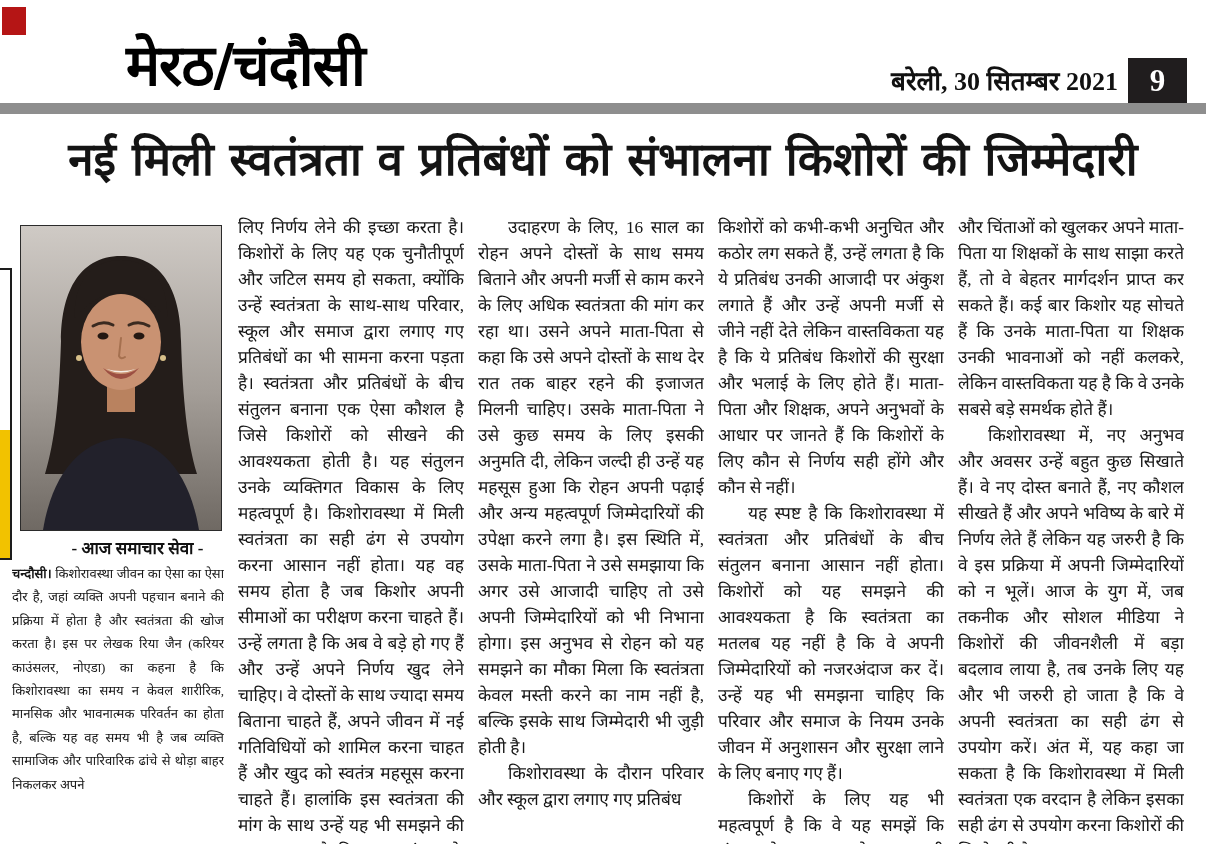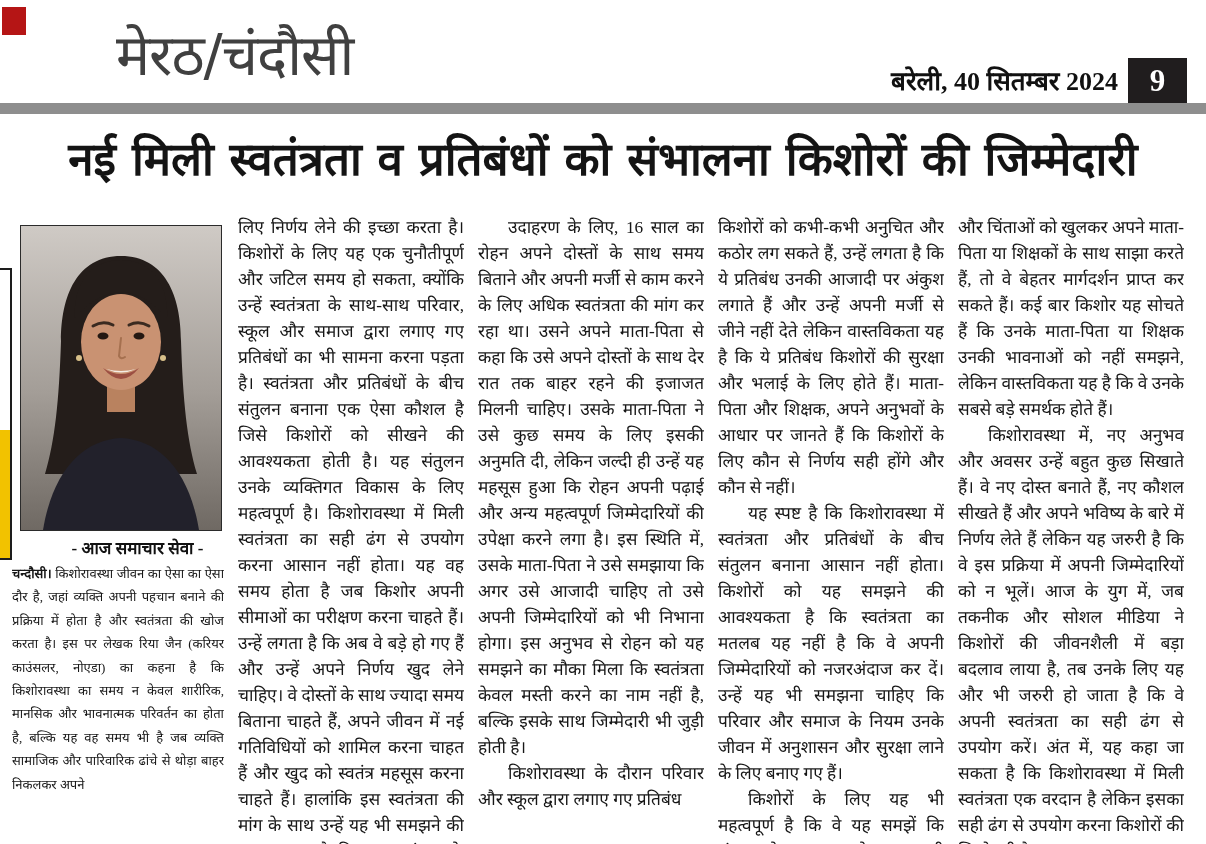--- a/index.html
+++ b/index.html
@@ -5,23 +5,23 @@
   html,body{margin:0;padding:0;background:#e9e9e9;}
   .page{
     position:relative;width:1206px;height:844px;background:#ffffff;
     overflow:hidden;font-family:"Liberation Serif","DejaVu Serif",serif;color:#131313;
     margin:0 auto;
   }
   
   .corner-mark{position:absolute;left:2px;top:7px;width:24px;height:28px;background:#b51515;}
   
   .masthead{
-    position:absolute;left:112px;top:14px;margin:4px;
+    position:absolute;left:112px;top:14px;margin:14px;
     font-family:"DejaVu Sans","Liberation Sans",sans-serif;
-    font-size:57px;font-weight:400;letter-spacing:-1px;color:#404040;line-height:1.3;
+    font-size:57px;font-weight:700;letter-spacing:-1px;color:#000000;line-height:1.3;
   }
   .dateline{
     position:absolute;right:88px;top:62px;
     font-family:"Liberation Serif","DejaVu Serif",serif;
     font-size:26px;font-weight:bold;color:#111;white-space:nowrap;
   }
   .pagenum{
     position:absolute;left:1128px;top:58px;width:59px;height:45px;
     background:#201d1e;color:#ffffff;display:flex;align-items:center;justify-content:center;
     font-family:"Liberation Serif",serif;font-size:31px;font-weight:bold;
@@ -61,21 +61,21 @@
 </style>
 </head>
 <body>
 
 <div class="page">
 
   <div class="corner-mark"></div>
 
   <h1 class="masthead">मेरठ/चंदौसी</h1>
 
-  <span class="dateline">बरेली, 40 सितम्बर 2024</span>
+  <span class="dateline">बरेली, 30 सितम्बर 2021</span>
   <span class="pagenum">9</span>
 
   <div class="gray-bar"></div>
 
   <h2 class="headline" id="headline" style="transform-origin: center top; transform: scaleX(0.991708);">नई मिली स्वतंत्रता व प्रतिबंधों को संभालना किशोरों की जिम्मेदारी</h2>
 
   <div class="edge-bracket"></div>
   <div class="edge-yellow"></div>
 
   <main class="columns">
@@ -120,18 +120,18 @@
       <p class="indent">किशोरावस्था के दौरान परिवार और स्कूल द्वारा लगाए गए प्रतिबंध</p>
     </div>
 
     <div class="col">
       <p>किशोरों को कभी-कभी अनुचित और कठोर लग सकते हैं, उन्हें लगता है कि ये प्रतिबंध उनकी आजादी पर अंकुश लगाते हैं और उन्हें अपनी मर्जी से जीने नहीं देते लेकिन वास्तविकता यह है कि ये प्रतिबंध किशोरों की सुरक्षा और भलाई के लिए होते हैं। माता-पिता और शिक्षक, अपने अनुभवों के आधार पर जानते हैं कि किशोरों के लिए कौन से निर्णय सही होंगे और कौन से नहीं।</p>
       <p class="indent">यह स्पष्ट है कि किशोरावस्था में स्वतंत्रता और प्रतिबंधों के बीच संतुलन बनाना आसान नहीं होता। किशोरों को यह समझने की आवश्यकता है कि स्वतंत्रता का मतलब यह नहीं है कि वे अपनी जिम्मेदारियों को नजरअंदाज कर दें। उन्हें यह भी समझना चाहिए कि परिवार और समाज के नियम उनके जीवन में अनुशासन और सुरक्षा लाने के लिए बनाए गए हैं।</p>
       <p class="indent">किशोरों के लिए यह भी महत्वपूर्ण है कि वे यह समझें कि संवाद के माध्यम से बहुत सी समस्याओं का हल निकल सकता है। जब किशोर अपनी समस्याओं</p>
     </div>
 
     <div class="col">
-      <p>और चिंताओं को खुलकर अपने माता-पिता या शिक्षकों के साथ साझा करते हैं, तो वे बेहतर मार्गदर्शन प्राप्त कर सकते हैं। कई बार किशोर यह सोचते हैं कि उनके माता-पिता या शिक्षक उनकी भावनाओं को नहीं समझने, लेकिन वास्तविकता यह है कि वे उनके सबसे बड़े समर्थक होते हैं।</p>
+      <p>और चिंताओं को खुलकर अपने माता-पिता या शिक्षकों के साथ साझा करते हैं, तो वे बेहतर मार्गदर्शन प्राप्त कर सकते हैं। कई बार किशोर यह सोचते हैं कि उनके माता-पिता या शिक्षक उनकी भावनाओं को नहीं कलकरे, लेकिन वास्तविकता यह है कि वे उनके सबसे बड़े समर्थक होते हैं।</p>
       <p class="indent">किशोरावस्था में, नए अनुभव और अवसर उन्हें बहुत कुछ सिखाते हैं। वे नए दोस्त बनाते हैं, नए कौशल सीखते हैं और अपने भविष्य के बारे में निर्णय लेते हैं लेकिन यह जरुरी है कि वे इस प्रक्रिया में अपनी जिम्मेदारियों को न भूलें। आज के युग में, जब तकनीक और सोशल मीडिया ने किशोरों की जीवनशैली में बड़ा बदलाव लाया है, तब उनके लिए यह और भी जरुरी हो जाता है कि वे अपनी स्वतंत्रता का सही ढंग से उपयोग करें। अंत में, यह कहा जा सकता है कि किशोरावस्था में मिली स्वतंत्रता एक वरदान है लेकिन इसका सही ढंग से उपयोग करना किशोरों की जिम्मेदारी है।</p>
     </div>
 
   </main>
 </div>
 
 </body></html>

